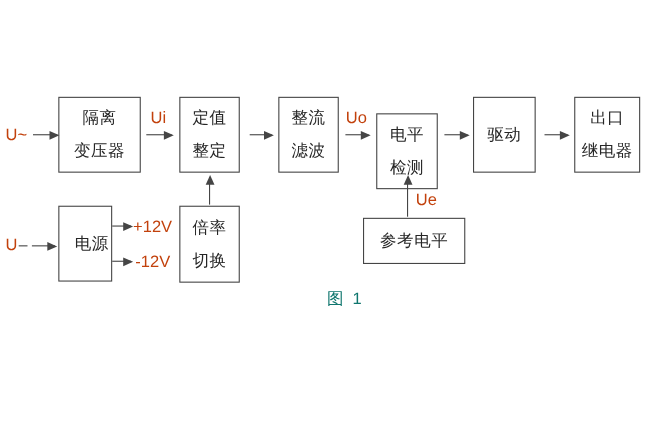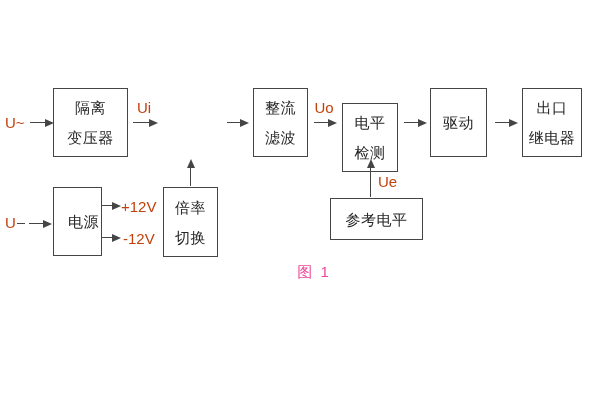--- a/index.html
+++ b/index.html
@@ -67,35 +67,39 @@
   }
   .dash {
     position: absolute;
     height: 1px;
     background: #454545;
   }
   .caption {
     position: absolute;
     font-size: 15px;
     line-height: 1;
-    color: #ec4899;
+    color: #0f766e;
     text-align: center;
     letter-spacing: 2px;
   }
 </style>
 </head>
 <body>
 
 <div class="canvas">
 
   <div class="blk" style="left:53px; top:88px; width:75px; height:69px;">
     <span>隔离</span>
     <span>变压器</span>
   </div>
 
+  <div class="blk" style="left:163px; top:88px; width:55px; height:69px;">
+    <span>定值</span>
+    <span>整定</span>
+  </div>
 
   <div class="blk" style="left:253px; top:88px; width:55px; height:69px;">
     <span>整流</span>
     <span>滤波</span>
   </div>
 
   <div class="blk" style="left:342px; top:103px; width:56px; height:69px;">
     <span>电平</span>
     <span>检测</span>
   </div>

